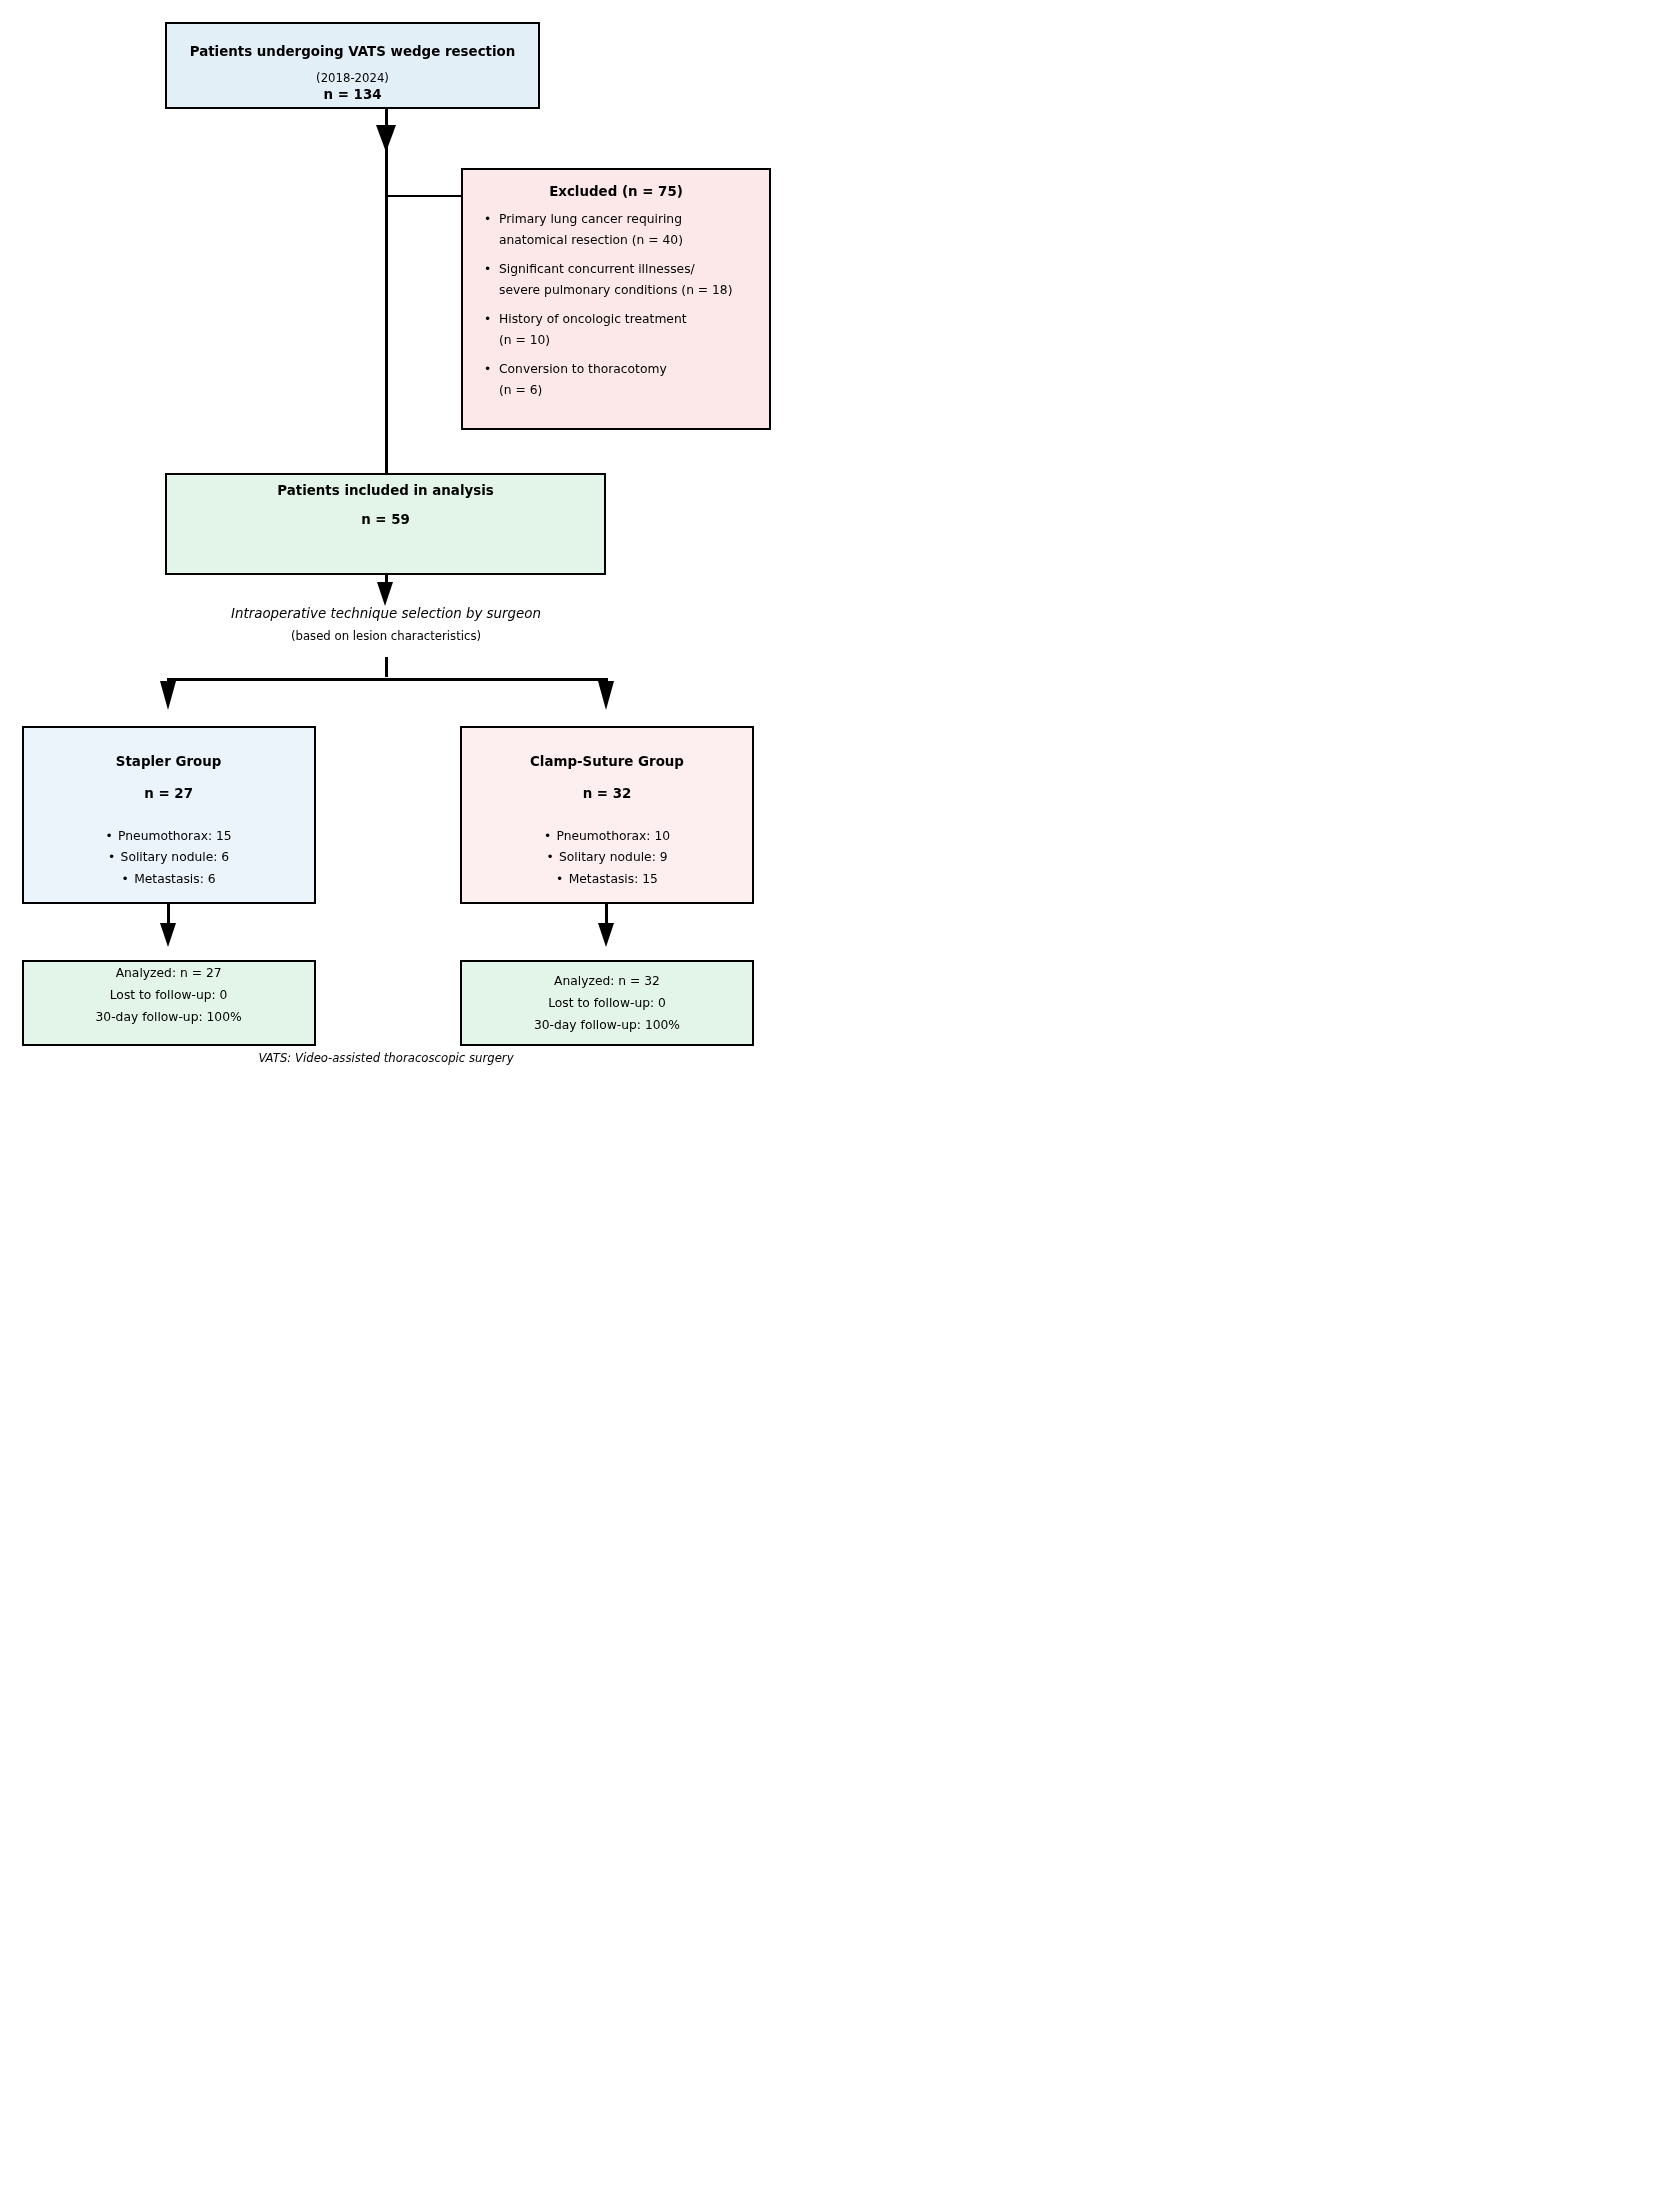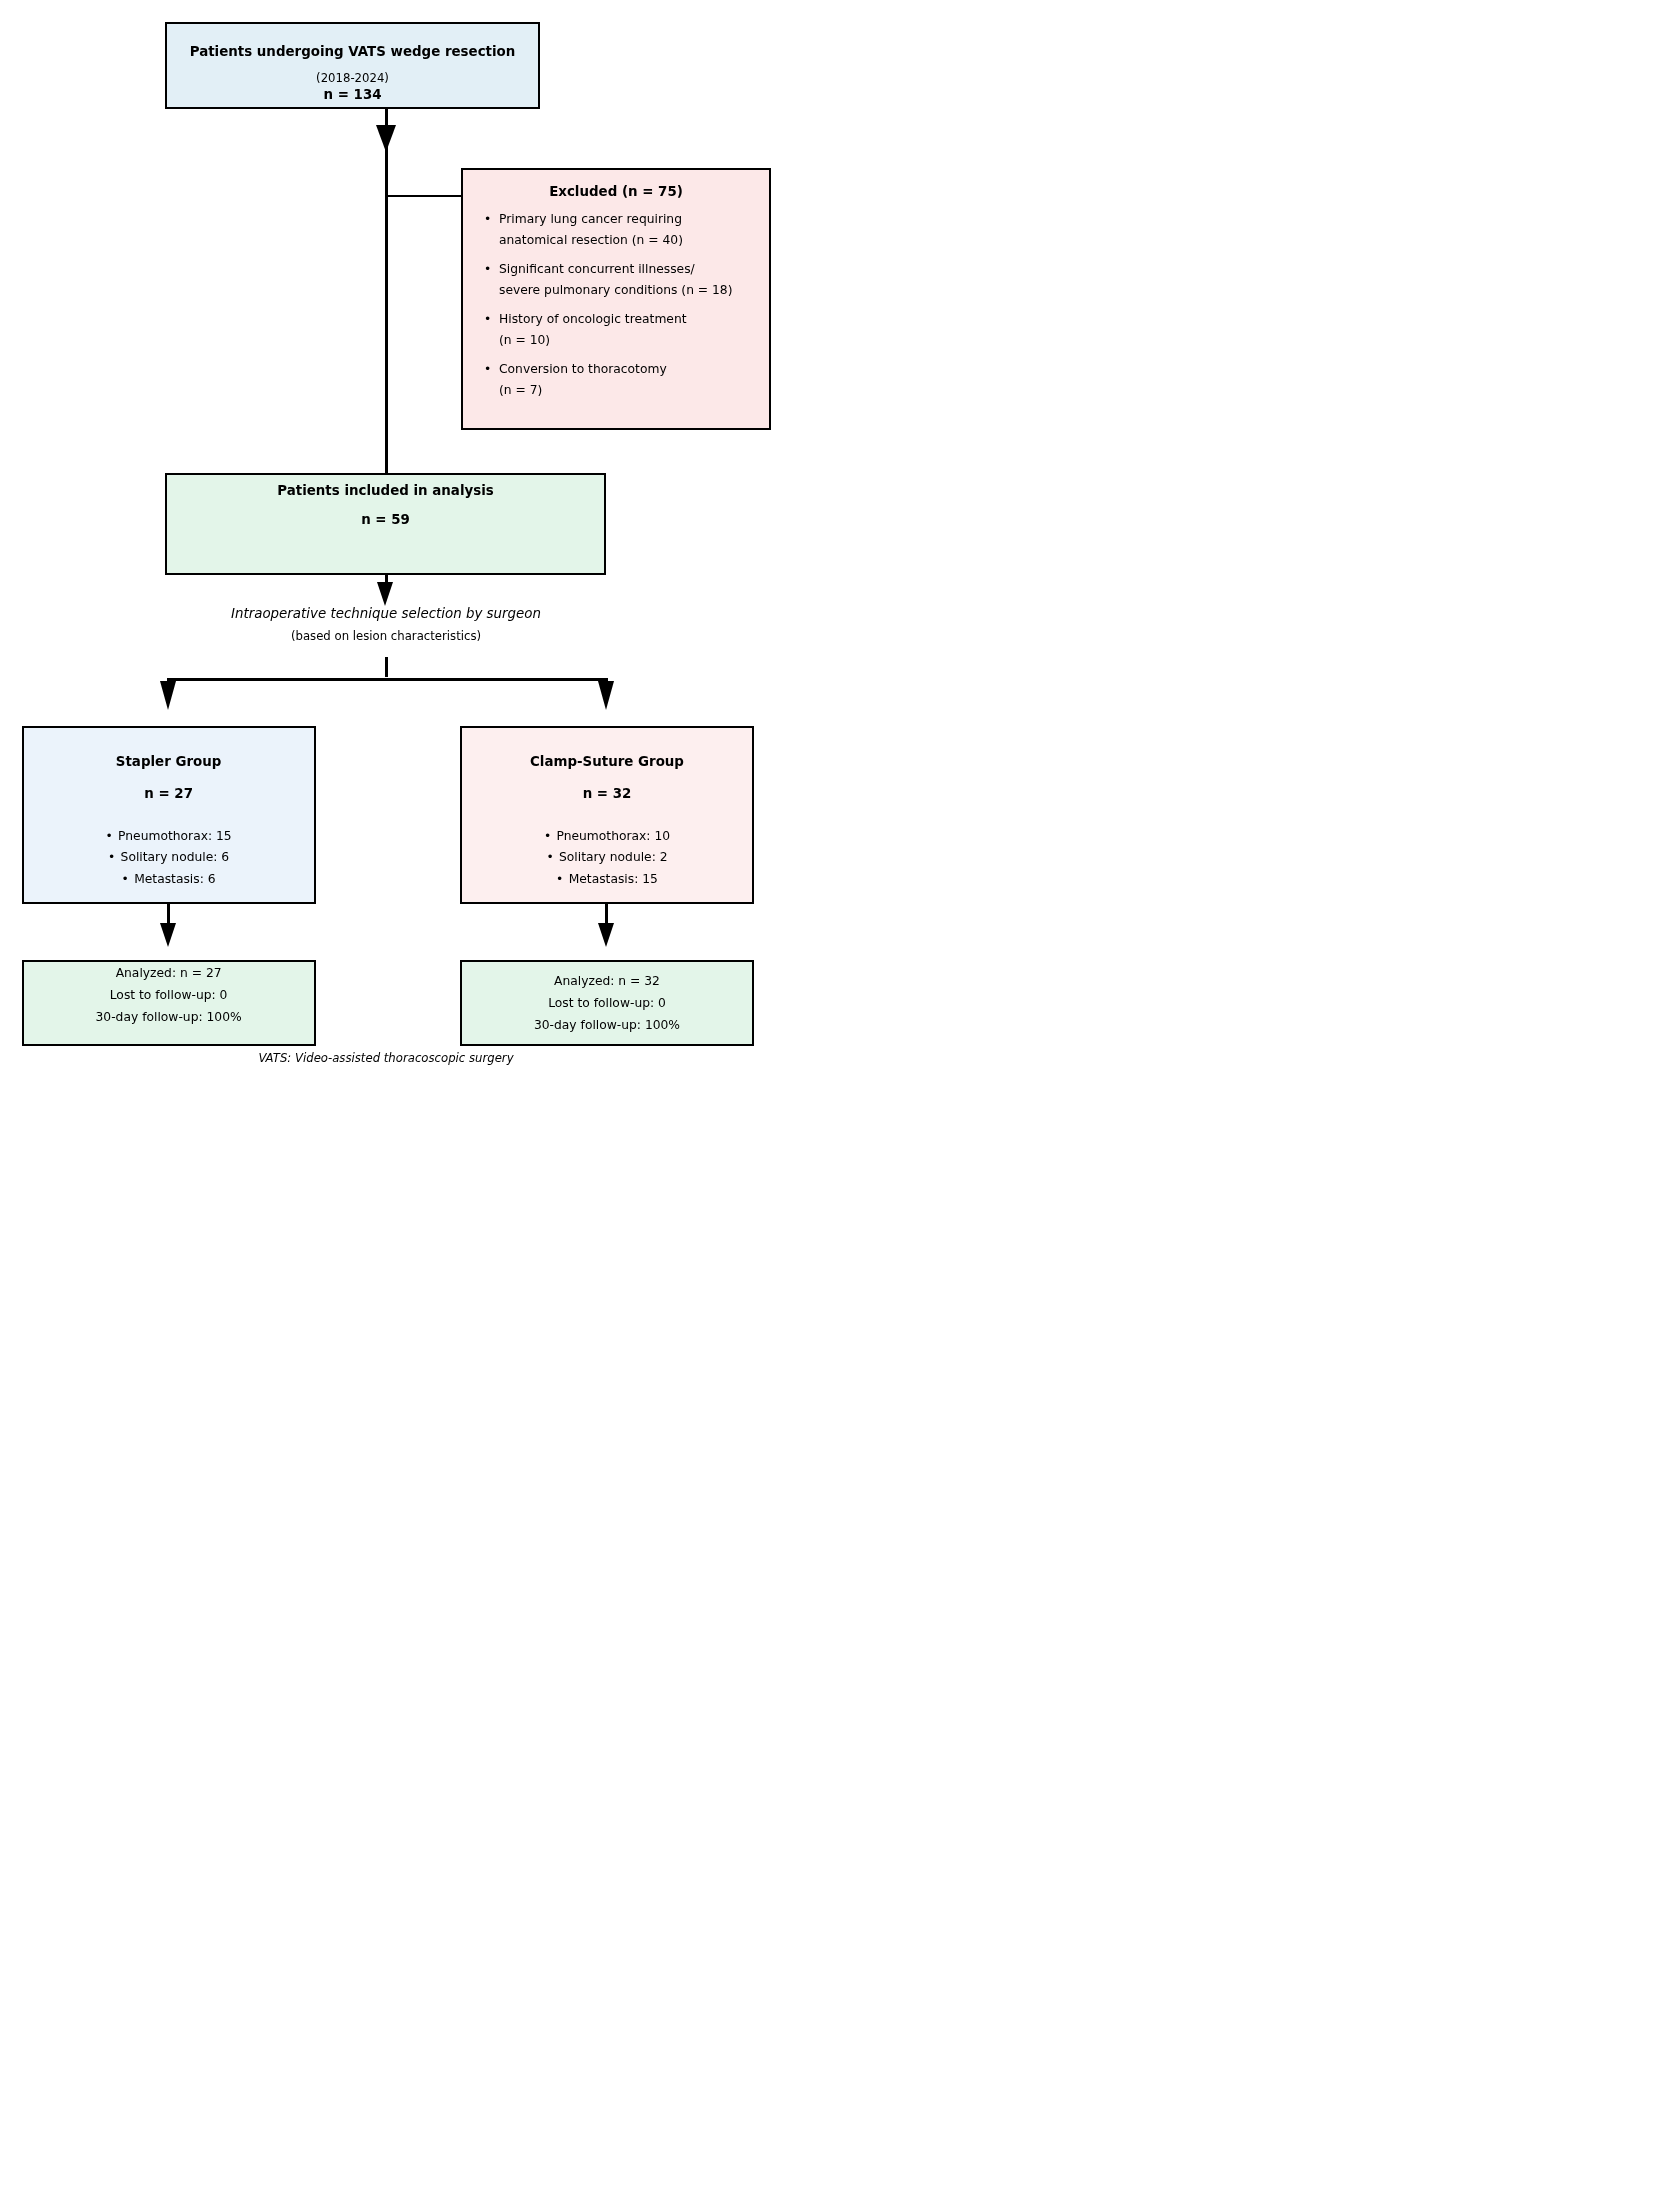--- a/index.html
+++ b/index.html
@@ -79,21 +79,21 @@
 severe pulmonary conditions (n = 18)</span>
       </div>
       <div class="xitem">
         <span class="xbullet">•</span>
         <span class="xtext">History of oncologic treatment
 (n = 10)</span>
       </div>
       <div class="xitem">
         <span class="xbullet">•</span>
         <span class="xtext">Conversion to thoracotomy
-(n = 7)</span>
+(n = 6)</span>
       </div>
     </div>
   </div>
 
   <div class="box green" style="left:165px;top:473px;width:441px;height:102px;padding-top:8.2px;">
     <div class="title">Patients included in analysis</div>
     <div class="count" style="margin-top:13px;">n = 59</div>
   </div>
 
   <div class="vline" style="left:385px;top:575px;height:8.2px;"></div>
@@ -124,21 +124,21 @@
   </div>
 
   <div class="box palepink" style="left:460px;top:726px;width:294px;height:178px;padding-top:26px;">
     <div class="title">Clamp-Suture Group</div>
     <div class="count" style="margin-top:16.4px;">n = 32</div>
     <div class="bullets" style="margin-top:24.5px;">
       <div class="gline">
         <span class="dot">•</span><span>Pneumothorax: 10</span>
       </div>
       <div class="gline">
-        <span class="dot">•</span><span>Solitary nodule: 2</span>
+        <span class="dot">•</span><span>Solitary nodule: 9</span>
       </div>
       <div class="gline">
         <span class="dot">•</span><span>Metastasis: 15</span>
       </div>
     </div>
   </div>
 
   <div class="vline" style="left:167px;top:903px;height:21px;"></div>
   <div class="arrow" style="left:160px;top:923px;"></div>
   <div class="vline" style="left:605px;top:903px;height:21px;"></div>

